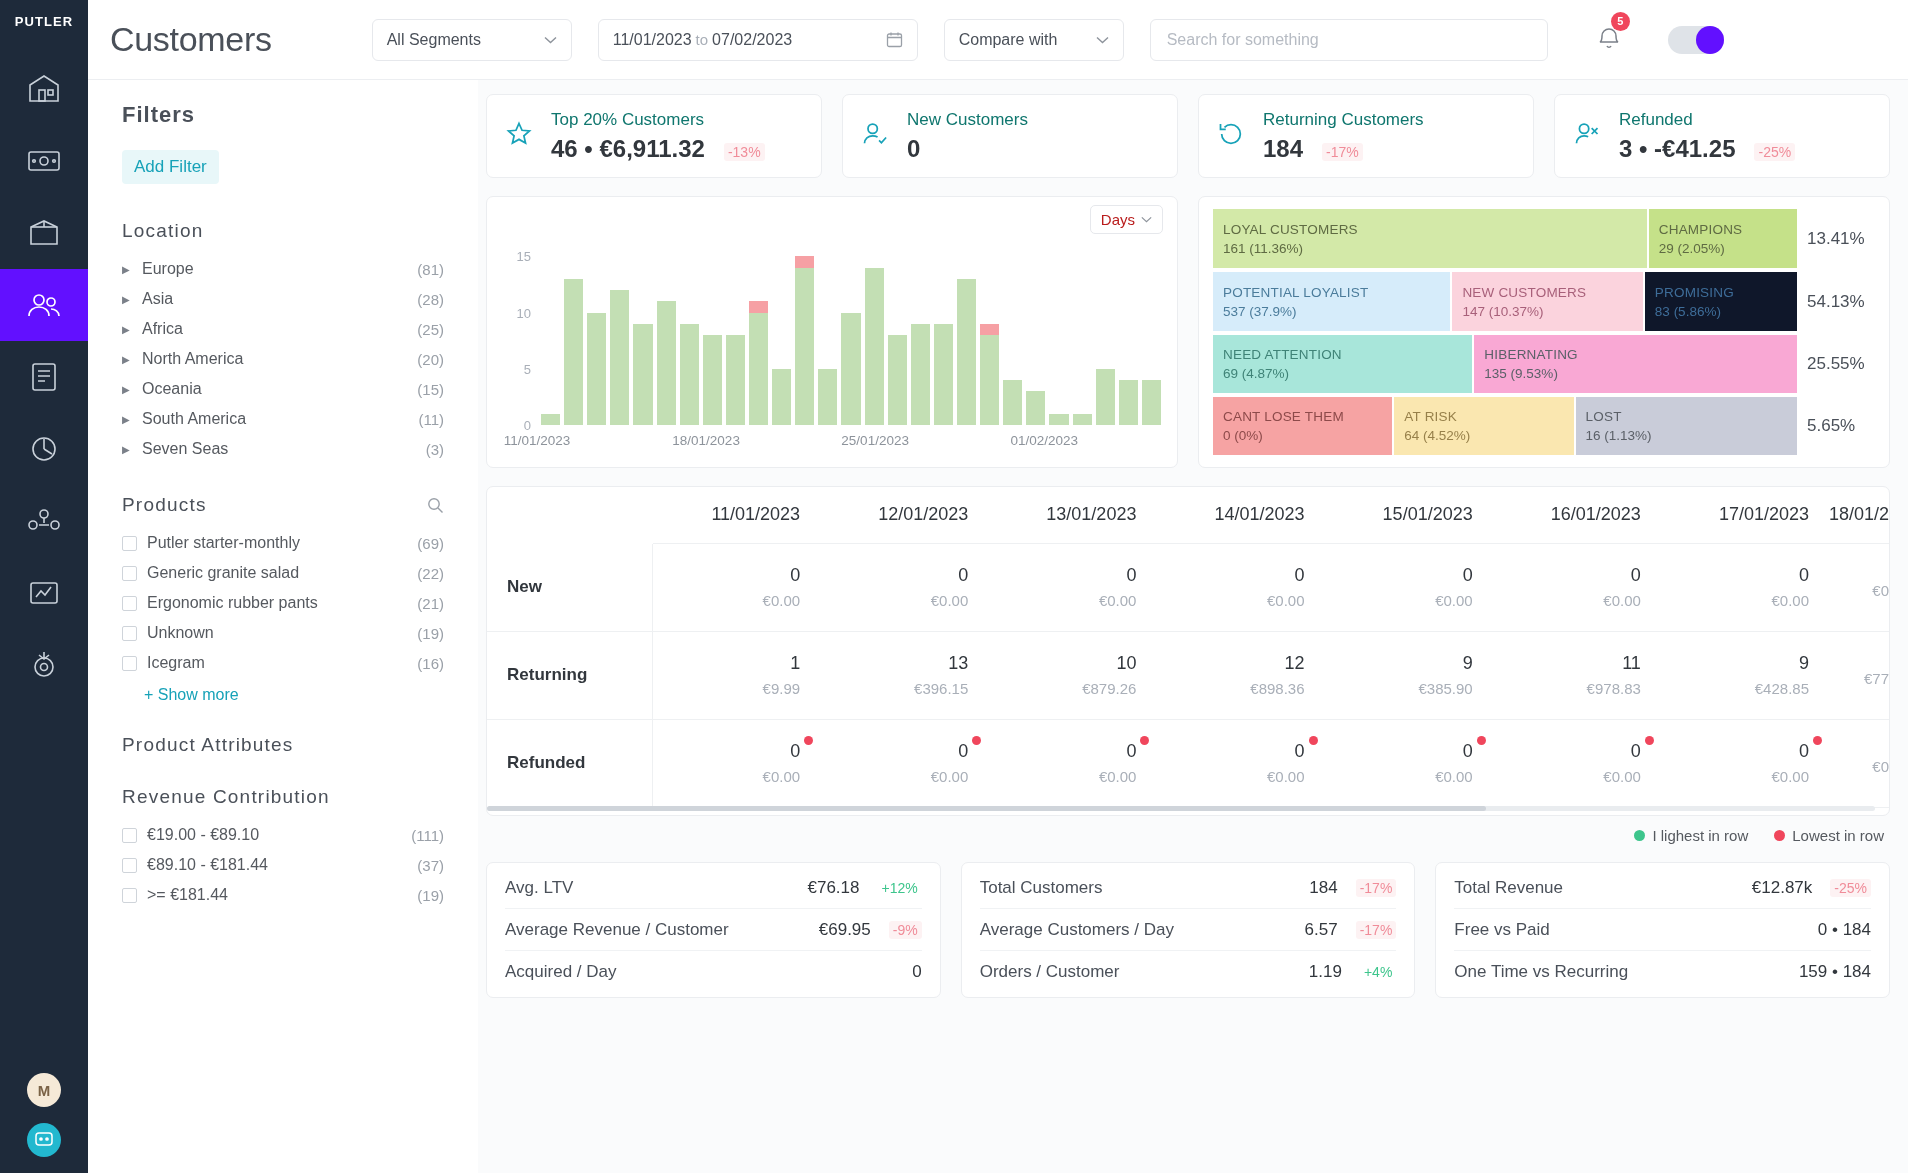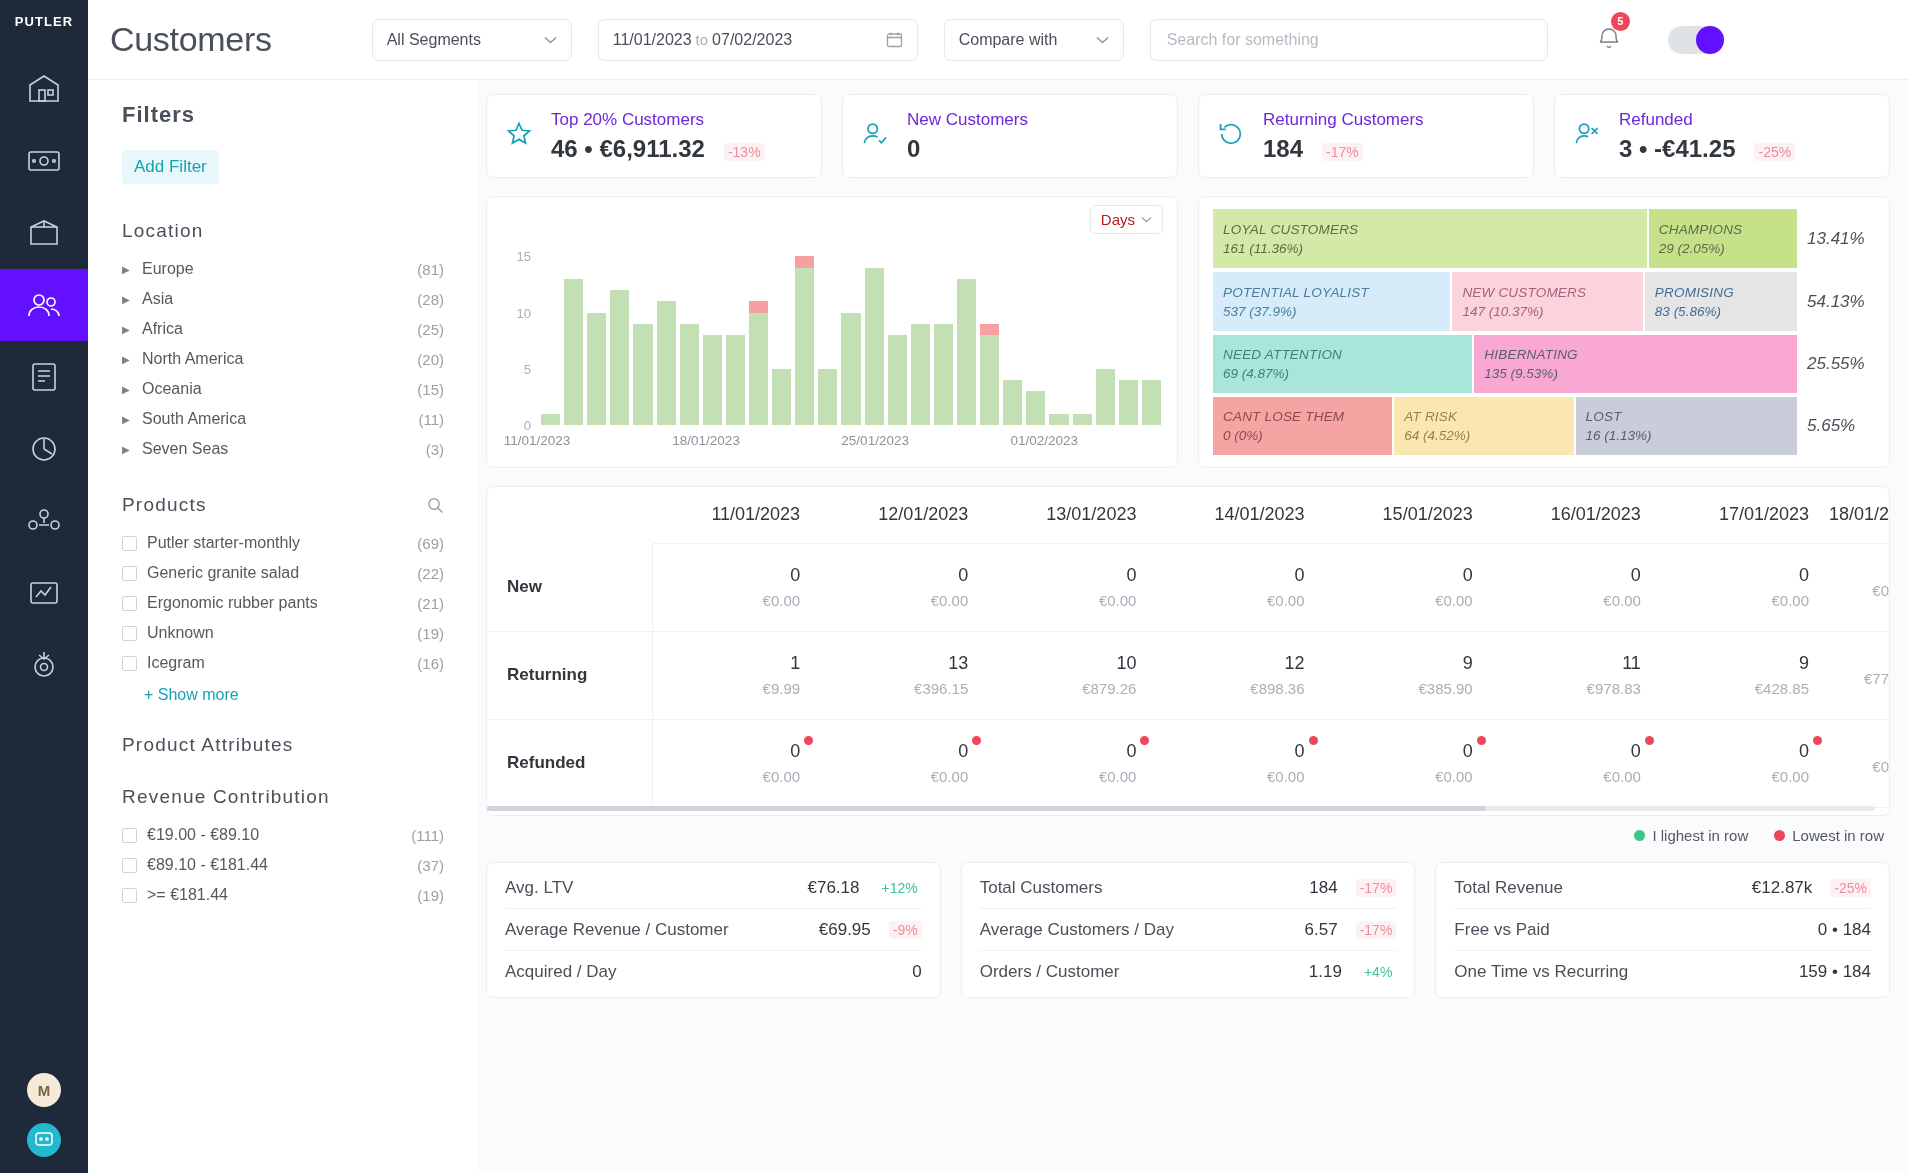--- a/index.html
+++ b/index.html
@@ -129,21 +129,21 @@
     background: #fff; border: 1px solid #ebedf0; border-radius: 7px;
   }
 
   
   .kpi-row { display: flex; gap: 20px; }
   .kpi {
     flex: 1; height: 84px; display: flex; align-items: center;
     padding: 0 18px; gap: 16px;
   }
   .kpi .ico { flex: 0 0 30px; color: #17a2b8; }
-  .kpi .lbl { font-size: 17px; color: #6d28d9; margin-bottom: 5px; }
+  .kpi .lbl { font-size: 17px; color: #0f766e; margin-bottom: 5px; }
   .kpi .val { font-size: 24px; font-weight: 700; color: #32373d; display: flex; align-items: baseline; gap: 19px;}
   .delta { font-size: 14px; font-weight: 400; padding: 1px 4px; border-radius: 3px; }
   .delta.neg { color: #f08c99; background: #fdf2f3; }
   .delta.pos { color: #3dc58c; }
 
   
   .mid-row { display: flex; gap: 20px; margin-top: 18px; }
   .chart-card { flex: 0 0 calc(50% - 10px); height: 272px; position: relative; padding: 14px 16px 10px 16px; }
   .days-btn {
     position: absolute; right: 14px; top: 8px;
@@ -159,21 +159,21 @@
     display: flex; align-items: flex-end; gap: 4px;
   }
   .bar-wrap { flex: 1; height: 100%; display: flex; flex-direction: column; justify-content: flex-end; }
   .bar-neg { background: #f6a0a4; width: 100%; }
   .bar-pos { background: #c3dfb4; width: 100%; }
   .xaxis { position: absolute; left: 38px; right: 0; bottom: 14px; height: 20px; }
   .xtick { position: absolute; font-size: 13.5px; color: #8d939b; transform: translateX(-50%); }
 
   
   .rfm-card { flex: 1; height: 272px; padding: 12px 14px; display: flex; flex-direction: column; gap: 4px; }
-  .rfm-row { display: flex; align-items: stretch; gap: 0; font-style: italic; }
+  .rfm-row { display: flex; align-items: stretch; gap: 0; }
   .rfm-cells { display: flex; flex: 1; gap: 2px; }
   .rfm-cell { padding: 8px 10px; display: flex; flex-direction: column; justify-content: center; overflow: hidden; }
   .rfm-cell .t { font-size: 13.5px; letter-spacing: 0.2px; white-space: nowrap; }
   .rfm-cell .v { font-size: 13.5px; margin-top: 4px; white-space: nowrap; }
   .rfm-pct {
     width: 78px; flex: 0 0 78px; display: flex; align-items: center;
     justify-content: flex-start; padding-left: 10px;
     font-size: 17px; color: #4a5059;
   }
 
@@ -685,21 +685,21 @@
             <div class="rfm-row" style="flex:1.02">
               <div class="rfm-cells">
                 <div class="rfm-cell" style="flex:2.55;background:#d6ecfa;color:#4b7c9b">
                   <div class="t">POTENTIAL LOYALIST</div>
                   <div class="v">537 (37.9%)</div>
                 </div>
                 <div class="rfm-cell" style="flex:2;background:#fbd3dd;color:#a8607a">
                   <div class="t">NEW CUSTOMERS</div>
                   <div class="v">147 (10.37%)</div>
                 </div>
-                <div class="rfm-cell" style="flex:1.55;background:#e5e5e5;color:#3e6d99">
+                <div class="rfm-cell" style="flex:1.55;background:#0f172a;color:#3e6d99">
                   <div class="t">PROMISING</div>
                   <div class="v">83 (5.86%)</div>
                 </div>
               </div>
               <div class="rfm-pct">54.13%</div>
             </div>
 
             <div class="rfm-row" style="flex:1">
               <div class="rfm-cells">
                 <div class="rfm-cell" style="flex:1.7;background:#a8e6da;color:#3f8377">

